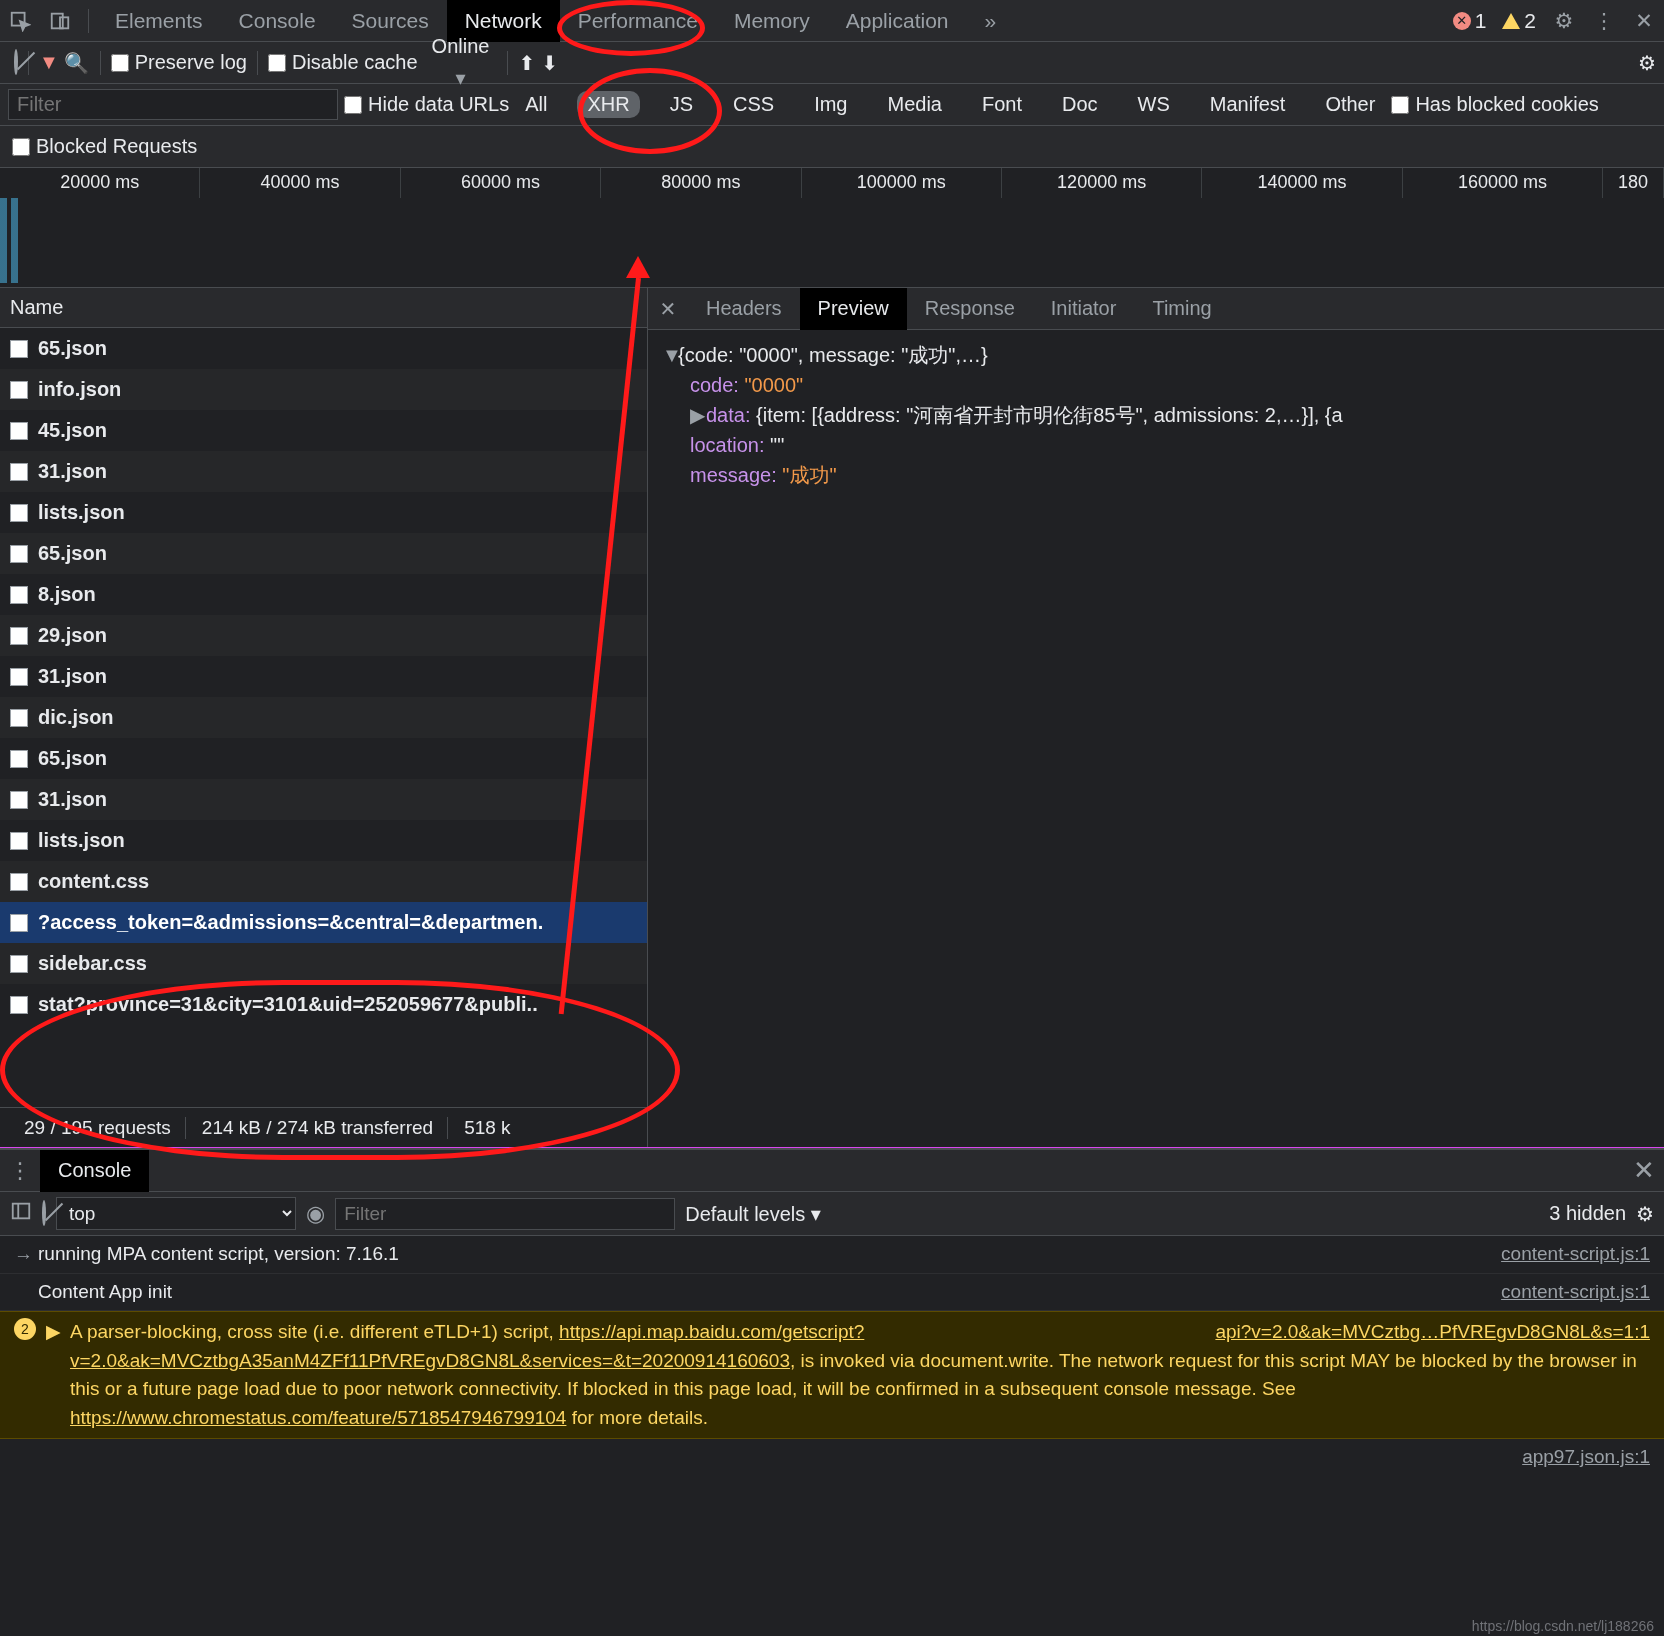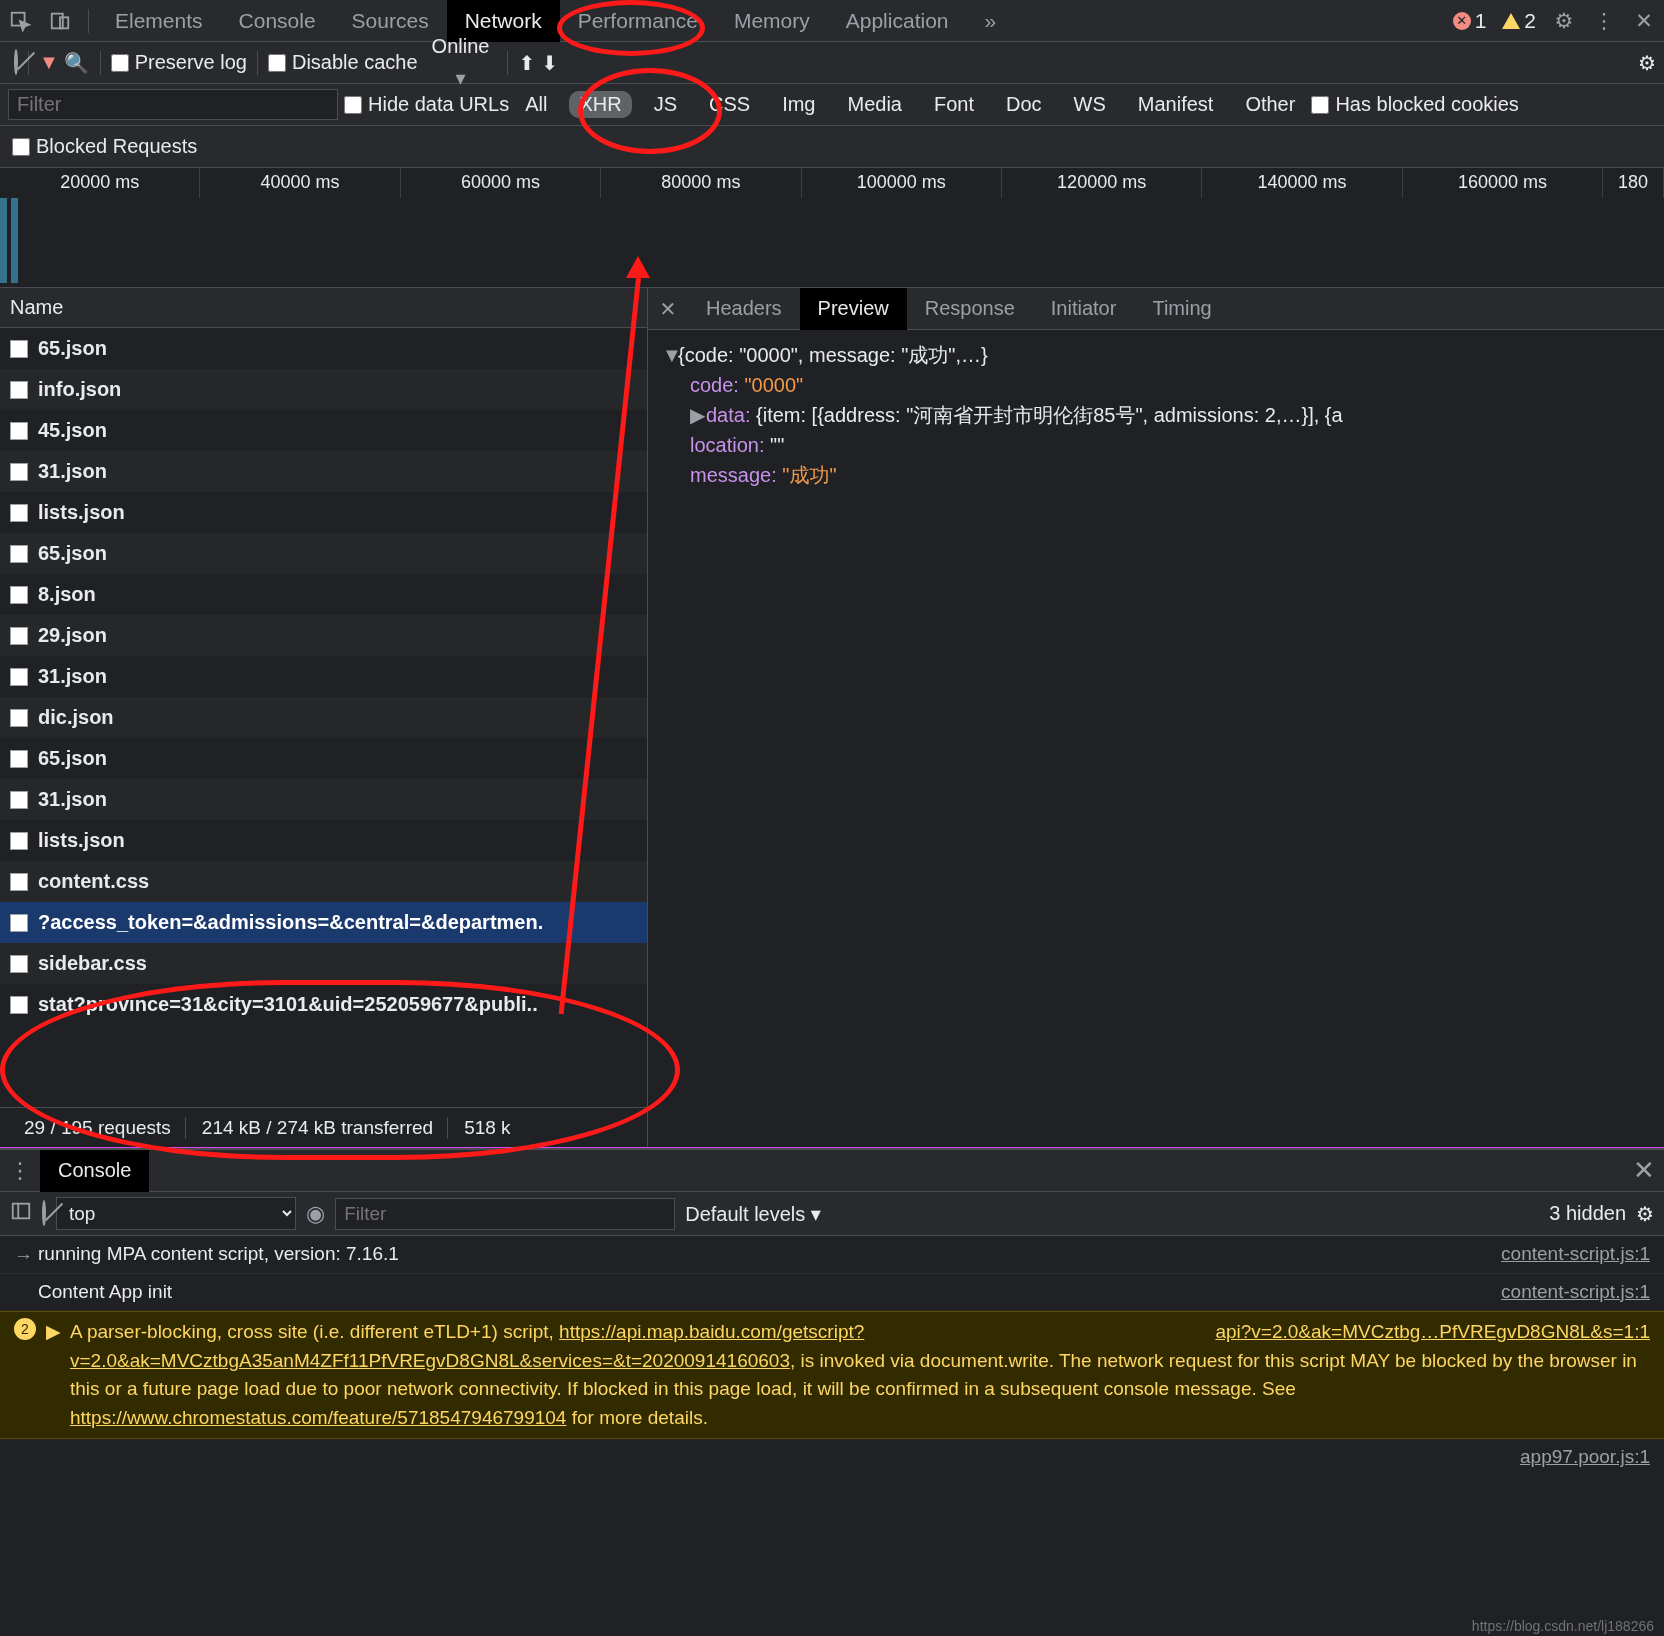--- a/index.html
+++ b/index.html
@@ -22,21 +22,21 @@
 .circ-icon::after { content:''; position:absolute; width:24px; height:2px; background:#9aa0a6; transform: rotate(-45deg); top:9px; left:-2px; }
 .funnel { color: #f28b82; font-size: 20px; }
 .chk { display: flex; align-items: center; gap: 6px; color: #e8eaed; }
 .chk input { width: 18px; height: 18px; }
 .throttle { display: flex; align-items: center; gap: 8px; color: #e8eaed; padding: 0 8px; flex-direction: column; }
 .net-toolbar .spacer { flex: 1; }
 
 
 .filter-row { display: flex; align-items: center; height: 42px; background: #292a2d; border-bottom: 1px solid #494c50; font-size: 20px; padding: 0 8px; gap: 6px; }
 .filter-input { background: #202124; border: 1px solid #494c50; color: #9aa0a6; padding: 3px 8px; width: 330px; font-size: 20px; }
-.filter-chips { display: flex; gap: 12px; align-items: center; }
+.filter-chips { display: flex; gap: 20px; align-items: center; }
 .chip { padding: 2px 10px; color: #e8eaed; cursor: pointer; border-radius: 10px; }
 .chip.active { background: #5f6368; }
 
 
 .blocked-row { display: flex; align-items: center; height: 42px; background: #292a2d; border-bottom: 1px solid #494c50; font-size: 20px; padding: 0 12px; gap: 8px; }
 
 
 .timeline { height: 120px; background: #202124; border-bottom: 1px solid #494c50; position: relative; }
 .timeline-labels { display: flex; height: 30px; font-size: 18px; color: #e8eaed; }
 .timeline-labels span { flex: 1; text-align: center; border-right: 1px solid #3c4043; padding-top: 4px; }
@@ -352,21 +352,21 @@
     <div class="log-warn">
       <div class="badge">2</div>
       <div style="width:14px;color:#fdd663">▶</div>
       <div class="body">
         <div style="float:right"><span class="src">api?v=2.0&amp;ak=MVCztbg…PfVREgvD8GN8L&amp;s=1:1</span></div>
         <span>A parser-blocking, cross site (i.e. different eTLD+1) script, </span><a>https://api.map.baidu.com/getscript?v=2.0&amp;ak=MVCztbgA35anM4ZFf11PfVREgvD8GN8L&amp;services=&amp;t=20200914160603</a><span>, is invoked via document.write. The network request for this script MAY be blocked by the browser in this or a future page load due to poor network connectivity. If blocked in this page load, it will be confirmed in a subsequent console message. See </span><a>https://www.chromestatus.com/feature/5718547946799104</a><span> for more details.</span>
       </div>
     </div>
     <div class="log-last">
       <span class="spacer"></span>
-      <span class="src">app97.poor.js:1</span>
+      <span class="src">app97.json.js:1</span>
     </div>
   </div>
 </div>
 
 <div class="watermark">https://blog.csdn.net/lj188266</div>
 
 <div class="anno anno-circle" style="left:557px; top:0px; width:148px; height:56px;"></div>
 <div class="anno anno-circle" style="left:578px; top:68px; width:144px; height:86px;"></div>
 <div class="anno anno-ellipse" style="left:0px; top:980px; width:680px; height:180px;"></div>
 <div class="anno" style="left:638px; top:260px; width:6px; height:4px;">

